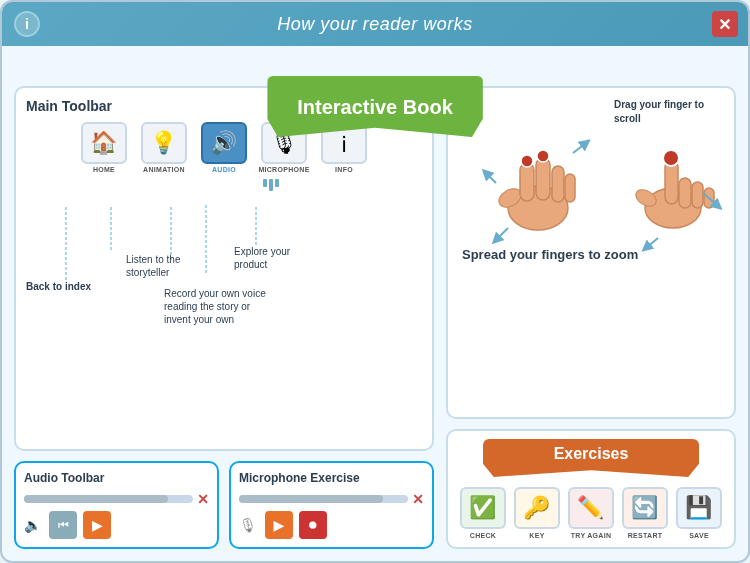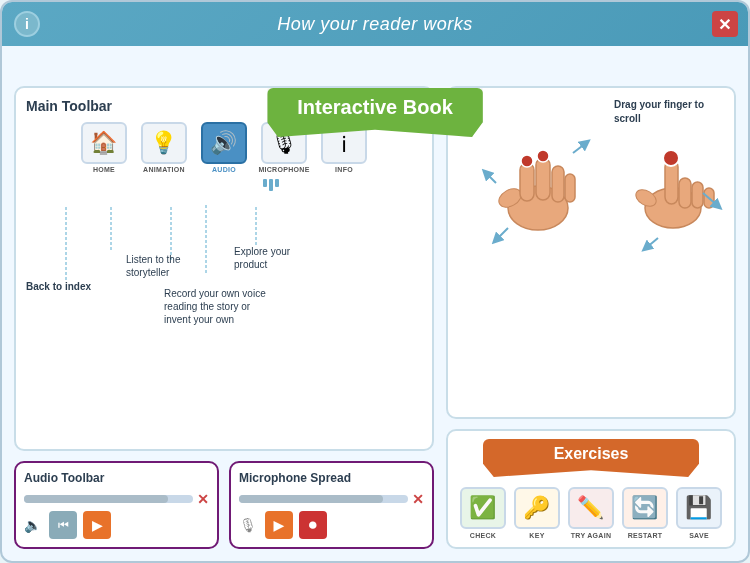--- a/index.html
+++ b/index.html
@@ -77,24 +77,24 @@
       font-size: 16px;
       cursor: pointer;
     }
 
     .interactive-banner {
       background: #6db33f;
       color: white;
       font-size: 20px;
       font-weight: bold;
       text-align: center;
-      padding: 8px 30px;
+      padding: 20px 30px;
       border-radius: 6px;
       position: absolute;
-      top: 44px;
+      top: 32px;
       left: 50%;
       transform: translateX(-50%);
       z-index: 10;
       box-shadow: 0 2px 6px rgba(0,0,0,0.2);
       clip-path: polygon(0% 0%, 100% 0%, 100% 70%, 95% 100%, 50% 85%, 5% 100%, 0% 70%);
       padding-bottom: 18px;
     }
 
     .content {
       display: flex;
@@ -247,21 +247,21 @@
 
     
     .bottom-toolbars {
       display: flex;
       gap: 10px;
     }
 
     .toolbar-panel {
       flex: 1;
       background: white;
-      border: 2px solid #701a75;
+      border: 2px solid #0ea5e9;
       border-radius: 10px;
       padding: 8px;
     }
 
     .toolbar-panel-title {
       font-size: 12px;
       font-weight: bold;
       color: #2c3e50;
       margin-bottom: 6px;
     }
@@ -415,21 +415,21 @@
             <span class="close-x">✕</span>
           </div>
           <div class="toolbar-controls">
             <span style="font-size:14px; color:#888; margin-right:2px;">🔈</span>
             <button class="ctrl-btn gray">⏮</button>
             <button class="ctrl-btn orange" style="font-size:14px;">▶</button>
           </div>
         </div>
 
         <div class="toolbar-panel">
-          <div class="toolbar-panel-title">Microphone Spread</div>
+          <div class="toolbar-panel-title">Microphone Exercise</div>
           <div class="progress-bar-row">
             <div class="progress-bar">
               <div class="progress-bar-fill"></div>
             </div>
             <span class="close-x">✕</span>
           </div>
           <div class="toolbar-controls">
             <span style="font-size:14px; color:#888; margin-right:2px;">🎙</span>
             <button class="ctrl-btn orange" style="font-size:14px;">▶</button>
             <button class="ctrl-btn red" style="font-size:16px;">⏺</button>
@@ -486,20 +486,21 @@
             <defs>
               <marker id="arrow" markerWidth="6" markerHeight="6" refX="3" refY="3" orient="auto">
                 <path d="M0,0 L0,6 L6,3 z" fill="#6aaccc"></path>
               </marker>
               <marker id="arrow2" markerWidth="6" markerHeight="6" refX="3" refY="3" orient="auto">
                 <path d="M0,0 L0,6 L6,3 z" fill="#6aaccc"></path>
               </marker>
             </defs>
           </svg>
         </div>
+        <div class="zoom-label" style="font-size:13px; font-weight:bold; color:#2c3e50; margin-top:-10px; padding-left:4px; padding-bottom:4px;">Spread your fingers to zoom</div>
       </div>
 
       <div class="section-box" style="padding:8px;">
         <div style="display:flex; justify-content:flex-end; margin-bottom:4px;">
           <div class="exercises-banner">Exercises</div>
         </div>
         <div class="exercise-toolbar">
           <div class="exercise-icon-item">
             <div class="exercise-icon-box" style="background:#e8f5e8;">✅</div>
             <span class="exercise-icon-label">CHECK</span>

